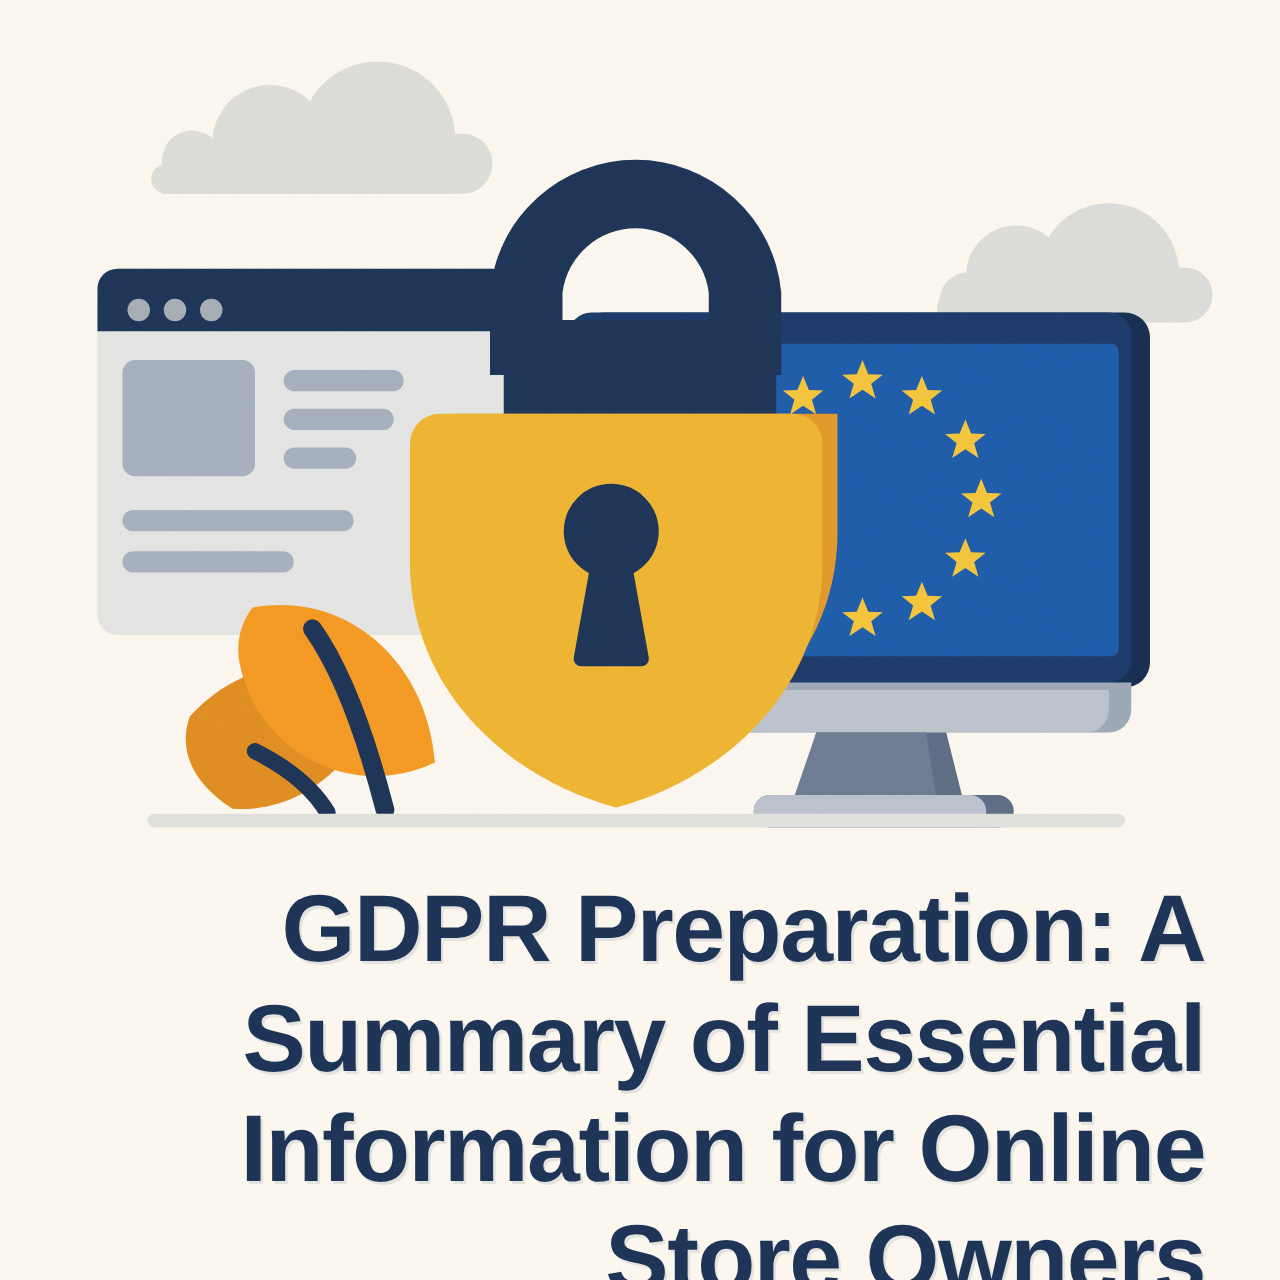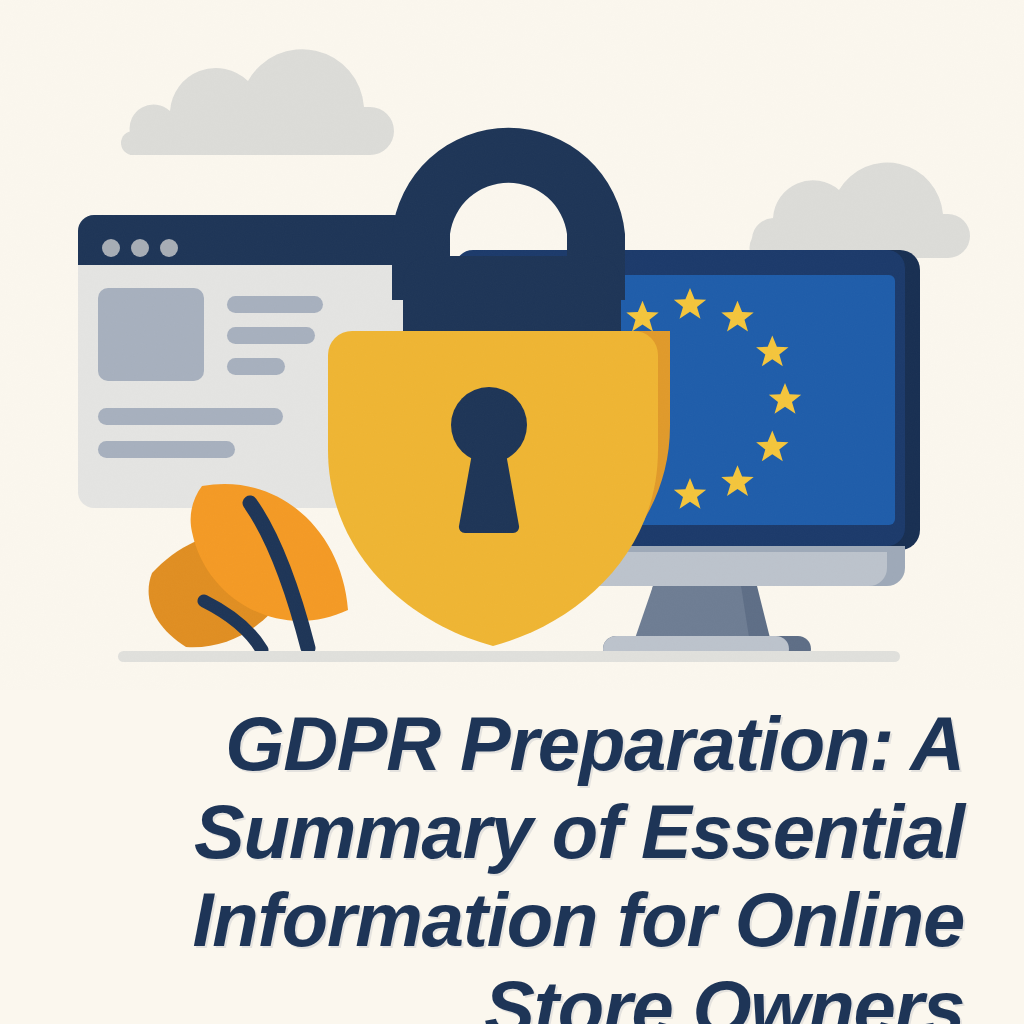--- a/index.html
+++ b/index.html
@@ -15,21 +15,20 @@
     background: #FBF7EE;
     font-family: "Liberation Sans", sans-serif;
   }
 
   #poster {
     position: relative;
     width: 1024px;
     height: 1024px;
     background: #FBF7EE;
     overflow: hidden;
-    font-style: italic;
   }
 
   
   #illustration {
     position: absolute;
     left: 0;
     top: 0;
     width: 1024px;
     height: 690px;
   }

